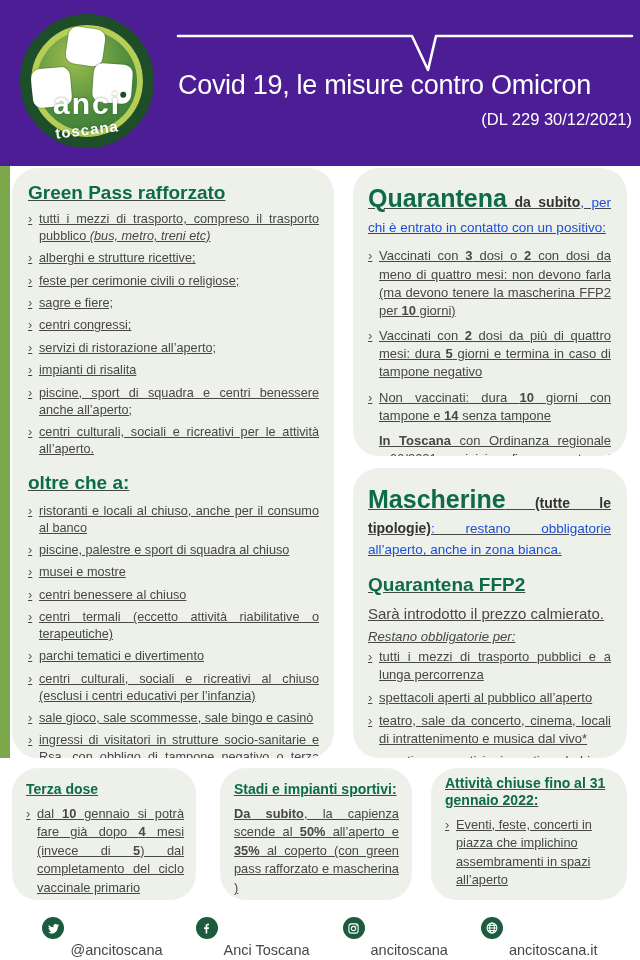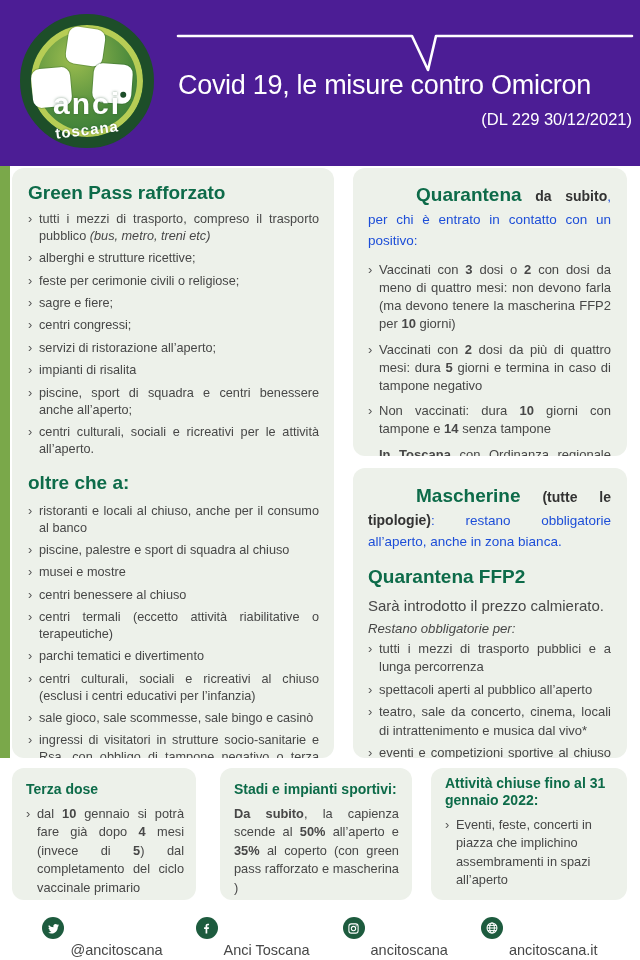--- a/index.html
+++ b/index.html
@@ -29,40 +29,40 @@
     font-size:15px; font-weight:bold; letter-spacing:1px; transform:rotate(-7deg);
     text-shadow:0 0 2px rgba(29,78,41,.55); }
 
   .bubble { position:absolute; left:176px; top:33px; }
   .title { position:absolute; left:178px; top:70px; width:456px; color:#fff;
     font-size:27px; letter-spacing:-0.3px; white-space:nowrap; }
   .subtitle { position:absolute; left:178px; top:110px; width:454px; text-align:right;
     color:#fff; font-size:16.5px; }
 
   
-  .card { position:absolute; background:#edf1ea; border-radius:12px; overflow:hidden; }
+  .card { position:absolute; background:#edf1ea; border-radius:26px; overflow:hidden;text-decoration:underline; }
   .card-left   { left:12px;  top:168px; width:322px; height:590px; padding:14px 15px 0 16px; }
   .card-quar   { left:353px; top:168px; width:274px; height:288px; padding:14px 16px 0 15px; }
   .card-masch  { left:353px; top:468px; width:274px; height:290px; padding:15px 16px 0 15px; }
   .card-terza  { left:12px;  top:768px; width:184px; height:132px; padding:13px 12px 0 14px; }
   .card-stadi  { left:220px; top:768px; width:192px; height:132px; padding:13px 13px 0 14px; }
   .card-att    { left:431px; top:768px; width:196px; height:132px; padding:7px 12px 0 14px; }
 
   .h-green  { color:#0d6b49; font-weight:bold; font-size:19px; margin:0 0 7px; }
   .h-sub    { color:#0d6b49; font-weight:bold; font-size:19px; margin:14px 0 9px; }
   .h-small  { color:#0d6b49; font-weight:bold; font-size:14px; line-height:1.2; margin:0 0 7px; }
   .intro    { font-size:13.5px; margin:0 0 10px; }
 
   .bullet { display:flex; margin-bottom:5.5px; font-size:12.7px; line-height:1.33; }
   .bullet .marker { flex:none; width:11px; color:#555; }
   .bullet .btext  { flex:1; text-align:justify; }
 
   .card-quar .bullet, .card-masch .bullet { font-size:13px; line-height:1.4; margin-bottom:7px; }
   .hline { margin:0 0 10px; line-height:1.35; text-align:justify; }
-  .hg { color:#0d6b49; font-weight:bold; font-size:19px;margin-left:48px; }
+  .hg { color:#0d6b49; font-weight:bold; font-size:25px; }
   .hb { color:#333; font-weight:bold; font-size:14px; }
   .hr { color:#1d4ed8; font-size:13.5px; }
   .note { font-size:13px; line-height:1.4; text-align:justify; margin:2px 0 0 11px; }
 
   .masch-p { margin:0 0 14px; }
   .ffp2-h { color:#0d6b49; font-weight:bold; font-size:19px; margin:0 0 9px; }
   .ffp2-intro { font-size:15px; margin:8px 0 7px; }
   .ffp2-label { font-size:13.2px; font-style:italic; margin:0 0 4px; }
   .card-masch .bullet { margin-bottom:4.5px; }
 

